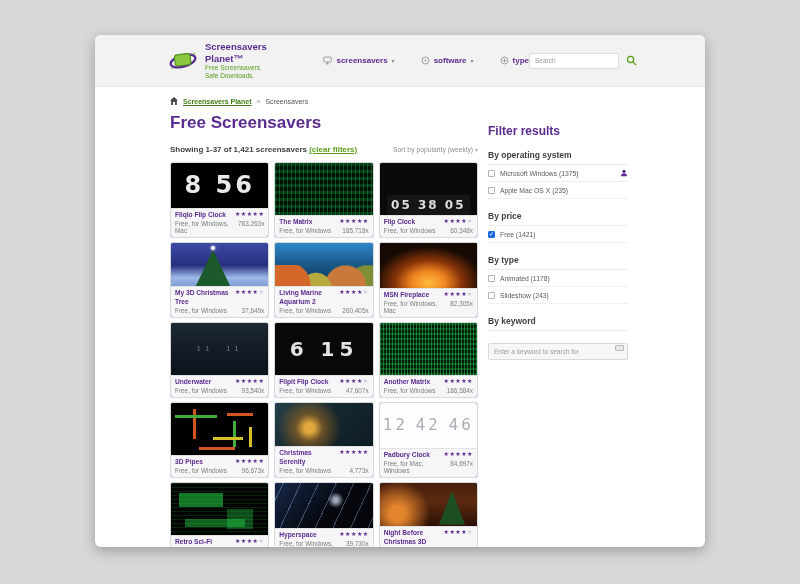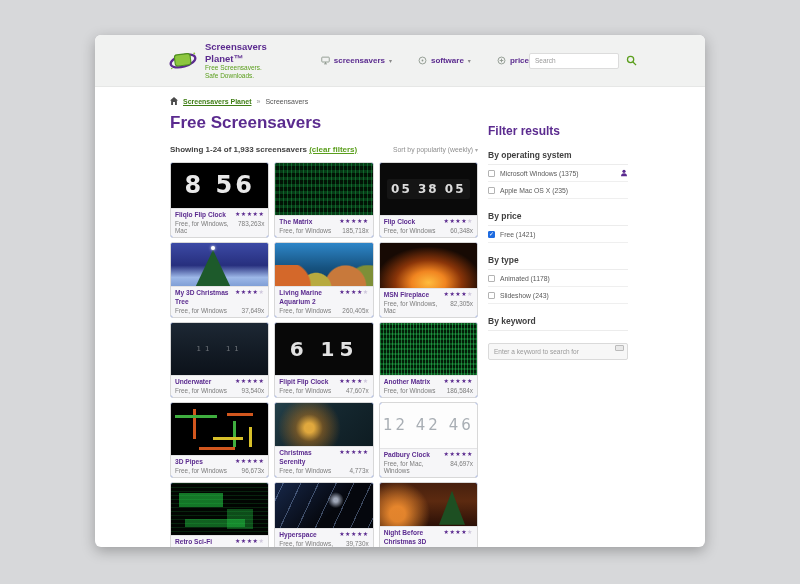--- a/index.html
+++ b/index.html
@@ -69,21 +69,21 @@
   .stars .on{color:var(--purple);} .stars .off{color:var(--star-empty);}
   .cap-meta{display:flex;justify-content:space-between;font-size:6.4px;color:var(--text-gray);margin-top:1px;}
   
   .t-fliqlo{background:#000;} .t-fliqlo .thumb-digits{font-size:24px;font-weight:bold;color:#e9e9e9;letter-spacing:3px;}
   .t-matrix{background:#020a03;background-image:
     repeating-linear-gradient(90deg,rgba(40,230,100,.28) 0 1px,transparent 1px 4px),
     repeating-linear-gradient(180deg,rgba(20,200,80,.25) 0 3px,rgba(0,40,10,.3) 3px 7px);}
   .t-matrix2{background:#031103;background-image:
     repeating-linear-gradient(90deg,rgba(60,255,120,.38) 0 1px,transparent 1px 3px),
     repeating-linear-gradient(180deg,rgba(30,220,90,.3) 0 2px,rgba(0,50,15,.35) 2px 5px);}
-  .t-flipclock{background:#0a0a0a;} .t-flipclock .thumb-digits{font-size:12px;font-weight:bold;color:#dcdcdc;letter-spacing:2px;background:#151515;padding:3px 4px;border-radius:2px;}
+  .t-flipclock{background:#0a0a0a;align-items:flex-end;} .t-flipclock .thumb-digits{font-size:12px;font-weight:bold;color:#dcdcdc;letter-spacing:2px;background:#151515;padding:3px 4px;border-radius:2px;}
   .t-xmastree{background:linear-gradient(180deg,#3c4aa5 0%,#272f7e 52%,#9db8e8 80%,#7f9fd6 100%);}
   .t-xmastree::before{content:"";position:absolute;left:24px;top:7px;width:36px;height:38px;
     background:#1d5a2b;clip-path:polygon(50% 0,100% 100%,0 100%);}
   .t-xmastree::after{content:"";position:absolute;left:40px;top:3px;width:4px;height:4px;border-radius:50%;background:#fff;box-shadow:0 0 3px #fff;}
   .t-aquarium{background:linear-gradient(180deg,#2e86c8 0%,#16527f 58%,#0d3a5e 100%);}
   .t-aquarium::before{content:"";position:absolute;left:0;bottom:0;width:100%;height:48%;
     background:
      radial-gradient(circle at 12% 100%,#d4682a 0 26%,transparent 28%),
      radial-gradient(circle at 42% 110%,#b7aa3f 0 24%,transparent 26%),
      radial-gradient(circle at 72% 100%,#c8793b 0 27%,transparent 29%),
@@ -175,21 +175,21 @@
           <span class="caret">▾</span>
         </div>
         <div class="nav-item">
           <span class="nav-ico">
             <svg width="9" height="9" viewBox="0 0 12 12">
               <circle cx="6" cy="6" r="4.6" fill="none" stroke="#8d978d" stroke-width="1.2"></circle>
               <line x1="6" y1="3.6" x2="6" y2="8.4" stroke="#8d978d" stroke-width="1.2"></line>
               <line x1="3.6" y1="6" x2="8.4" y2="6" stroke="#8d978d" stroke-width="1.2"></line>
             </svg>
           </span>
-          <span class="nav-label">price</span>
+          <span class="nav-label">type</span>
         </div>
       </nav>
     <div class="header-search">
       <input class="search-input" type="text" placeholder="Search" style="">
       <svg width="11" height="11" viewBox="0 0 12 12">
         <circle cx="5" cy="5" r="3.4" fill="none" stroke="#5a9e1c" stroke-width="1.4"></circle>
         <line x1="7.6" y1="7.6" x2="11" y2="11" stroke="#5a9e1c" stroke-width="1.4"></line>
       </svg>
     </div>
   </header>
@@ -202,21 +202,21 @@
       <span class="crumb-home-link">Screensavers Planet</span>
       <span class="crumb-sep">»</span>
       <span class="crumb-current">Screensavers</span>
     </div>
 
     <div class="two-col">
       <div class="left-col">
         <h1 class="page-title">Free Screensavers</h1>
         <div class="showing-row">
           <span class="showing-text">
-            <span>Showing 1-24 of 1,933 screensavers</span>
+            <span>Showing 1-37 of 1,421 screensavers</span>
             <span class="clear-filters">(clear filters)</span>
           </span>
           <span class="sort-dropdown">
             <span>Sort by popularity (weekly)</span>
             <span class="caret">▾</span>
           </span>
         </div>
         <div class="grid" id="card-grid">
             <article class="card">
               <div class="thumb t-fliqlo">

